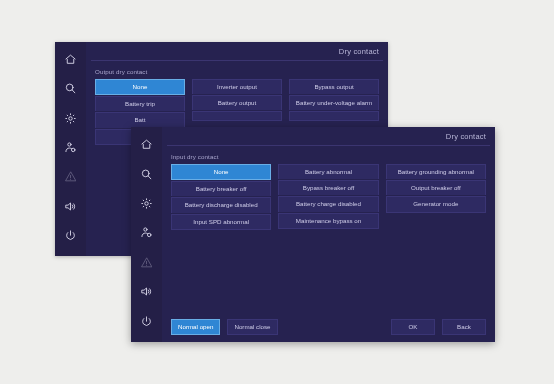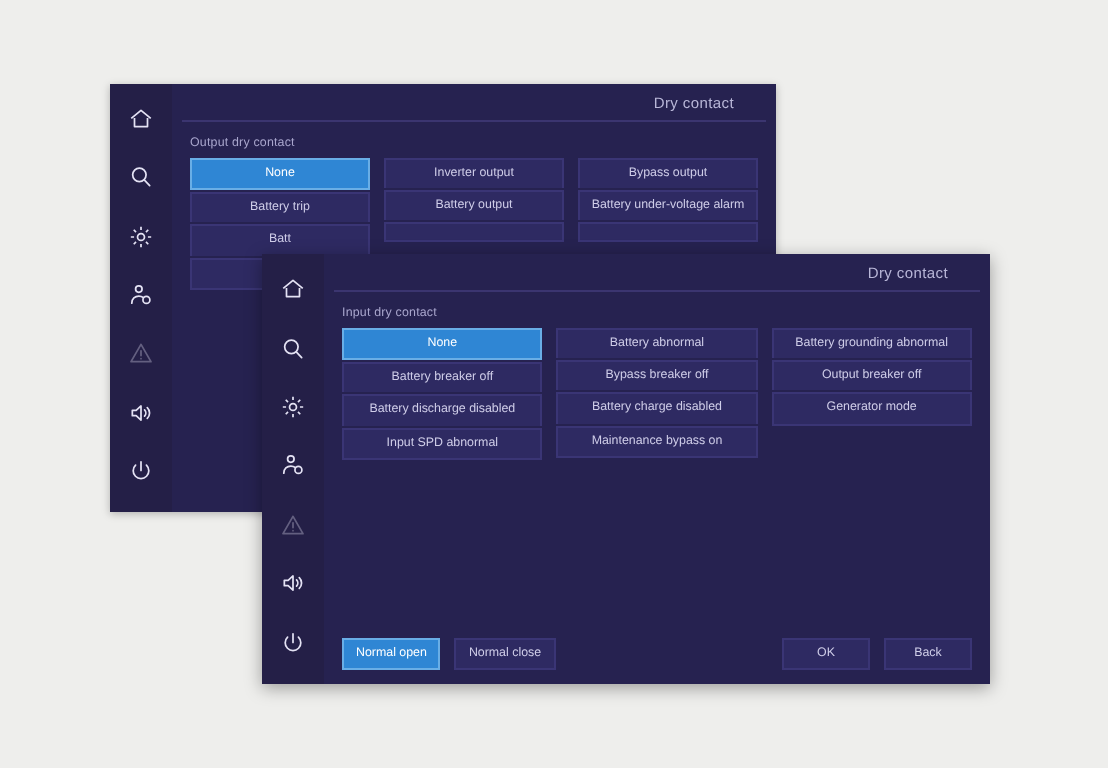--- a/index.html
+++ b/index.html
@@ -28,21 +28,21 @@
   }
   .sidebar .ico svg{display:block;}
   .sidebar .ico.dim{opacity:.33;}
 
   
   .body{flex:1;position:relative;background:#262250;}
   .titlebar{
     height:18px;
     background:#262250;
     display:flex;align-items:center;justify-content:flex-end;
-    padding-right:21px;
+    padding-right:9px;
     box-sizing:border-box;
   }
   .titlebar .title{
     color:#b9b7d8;font-size:7.5px;letter-spacing:.2px;
   }
   .title-rule{
     height:1px;background:#3b3570;margin:0 5px 0 5px;
   }
   .section-label{
     color:#a9a6cd;font-size:6.2px;

